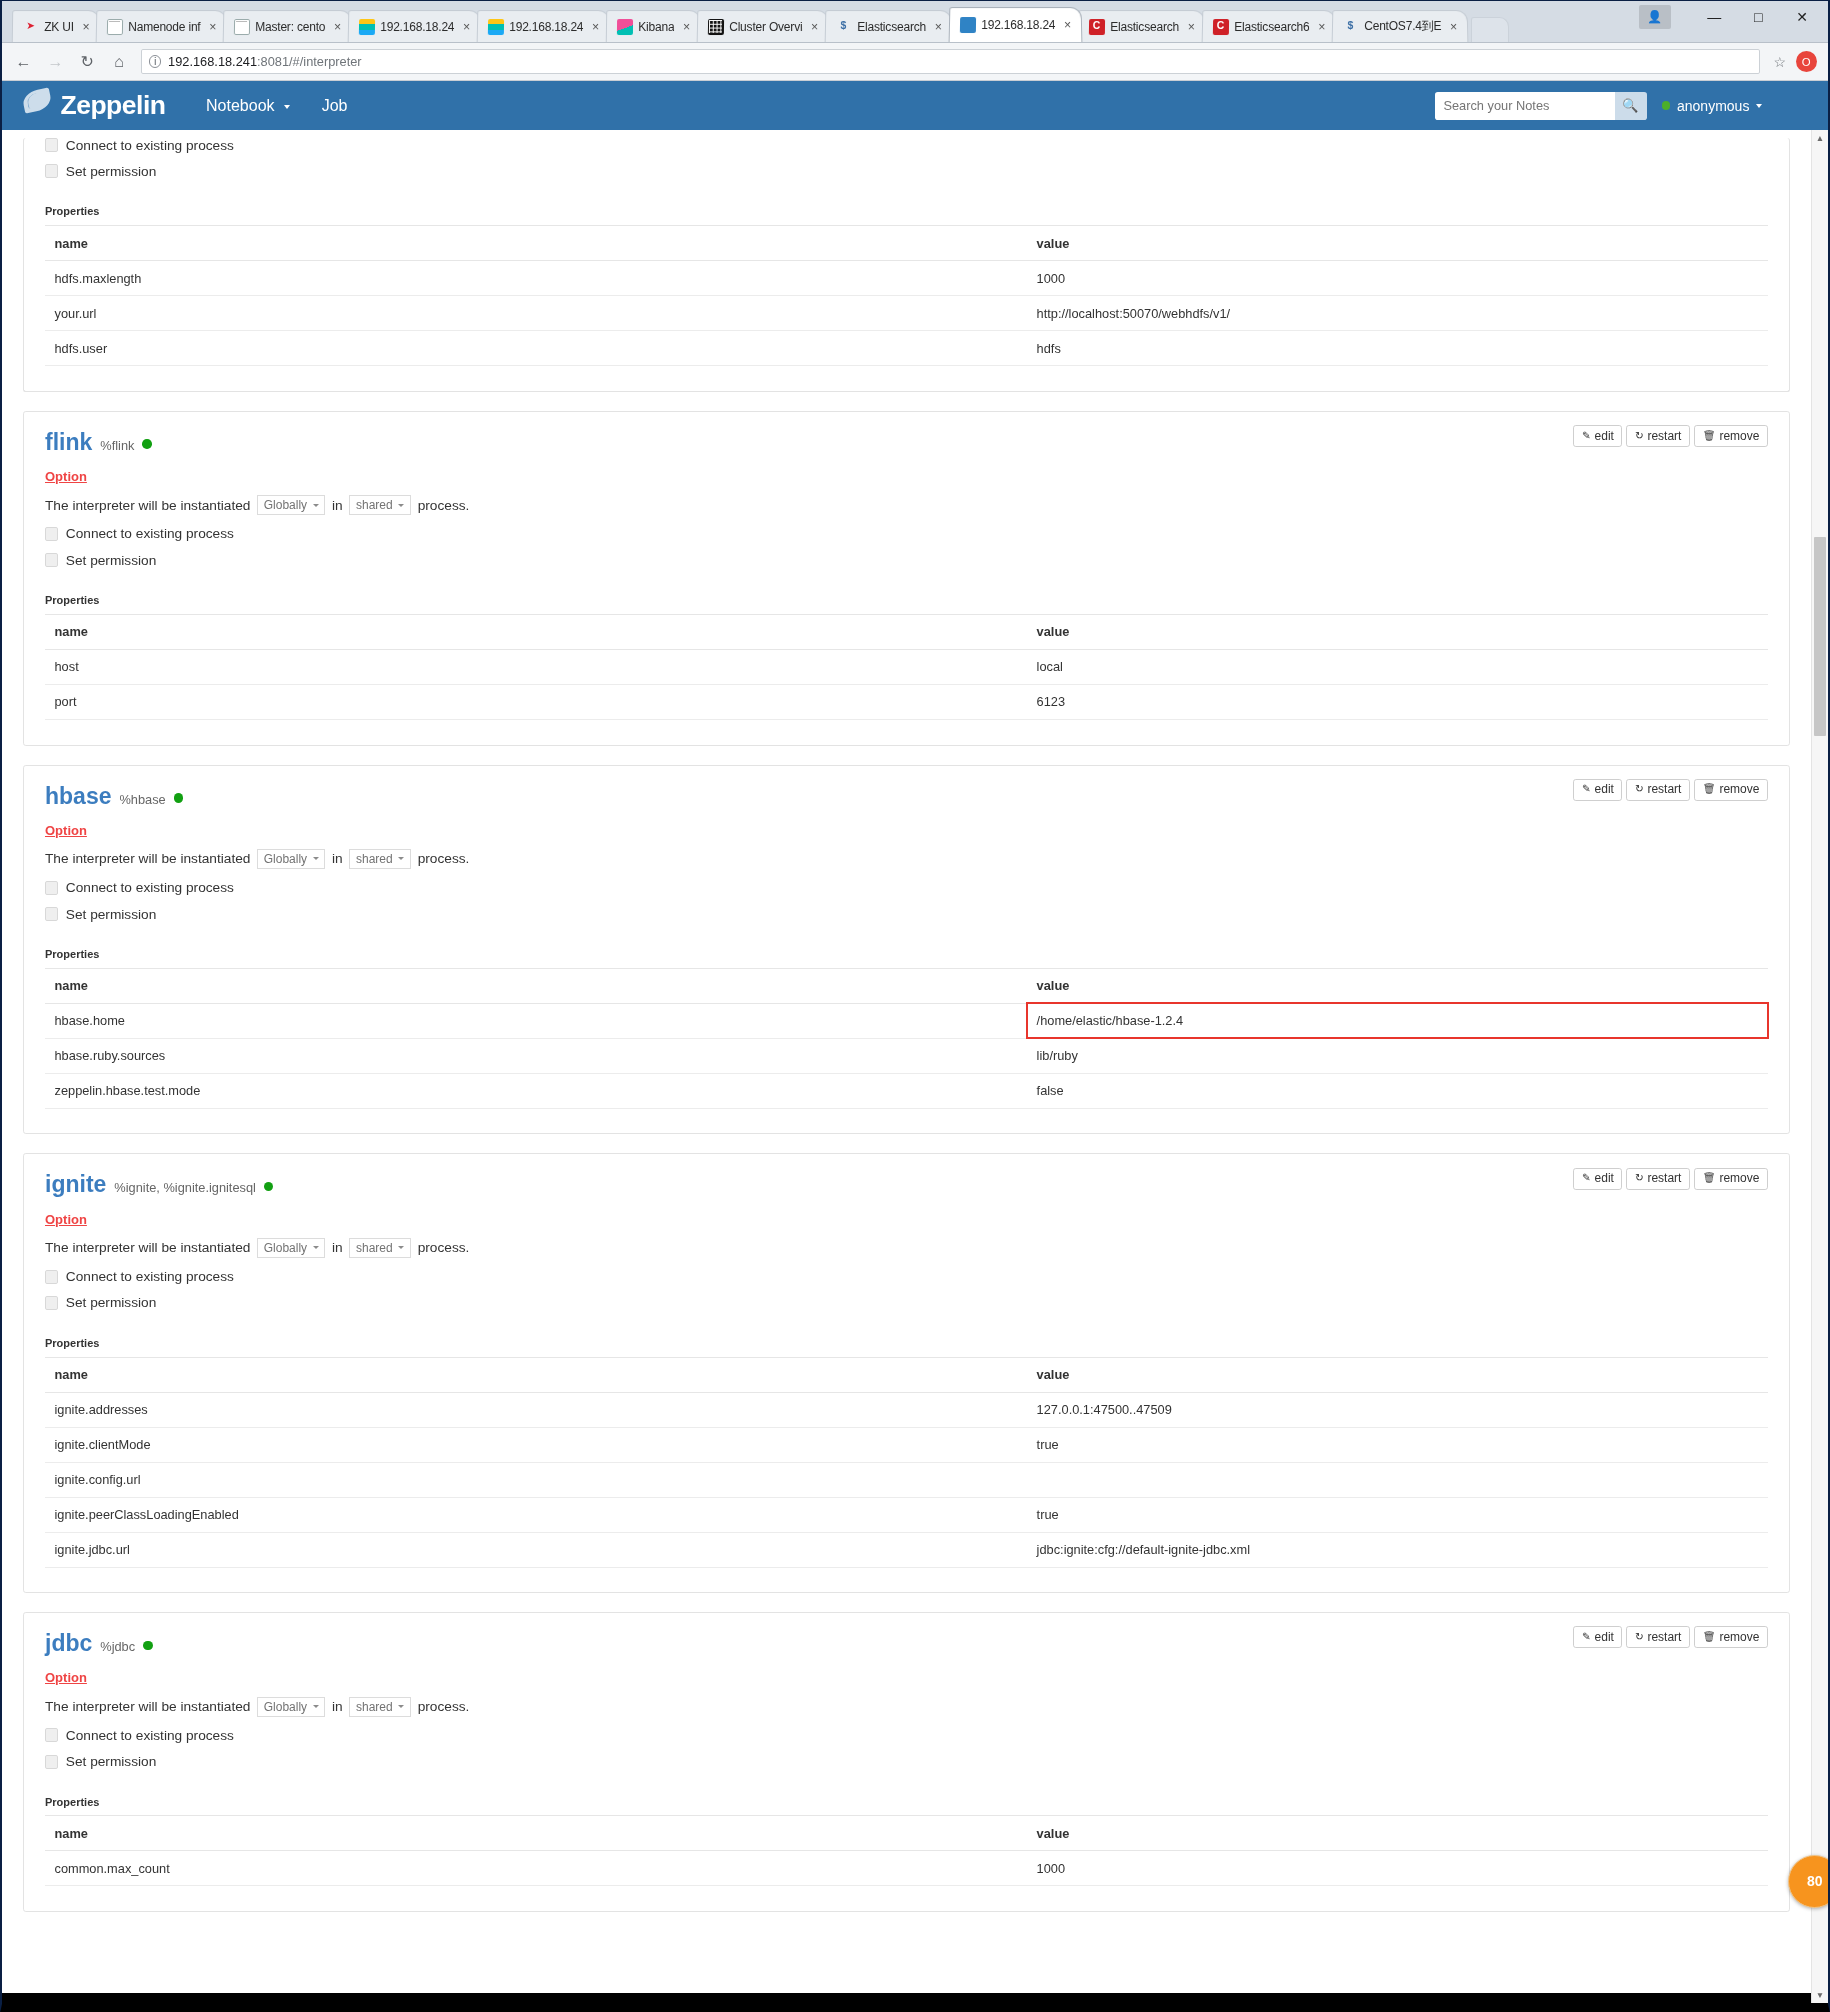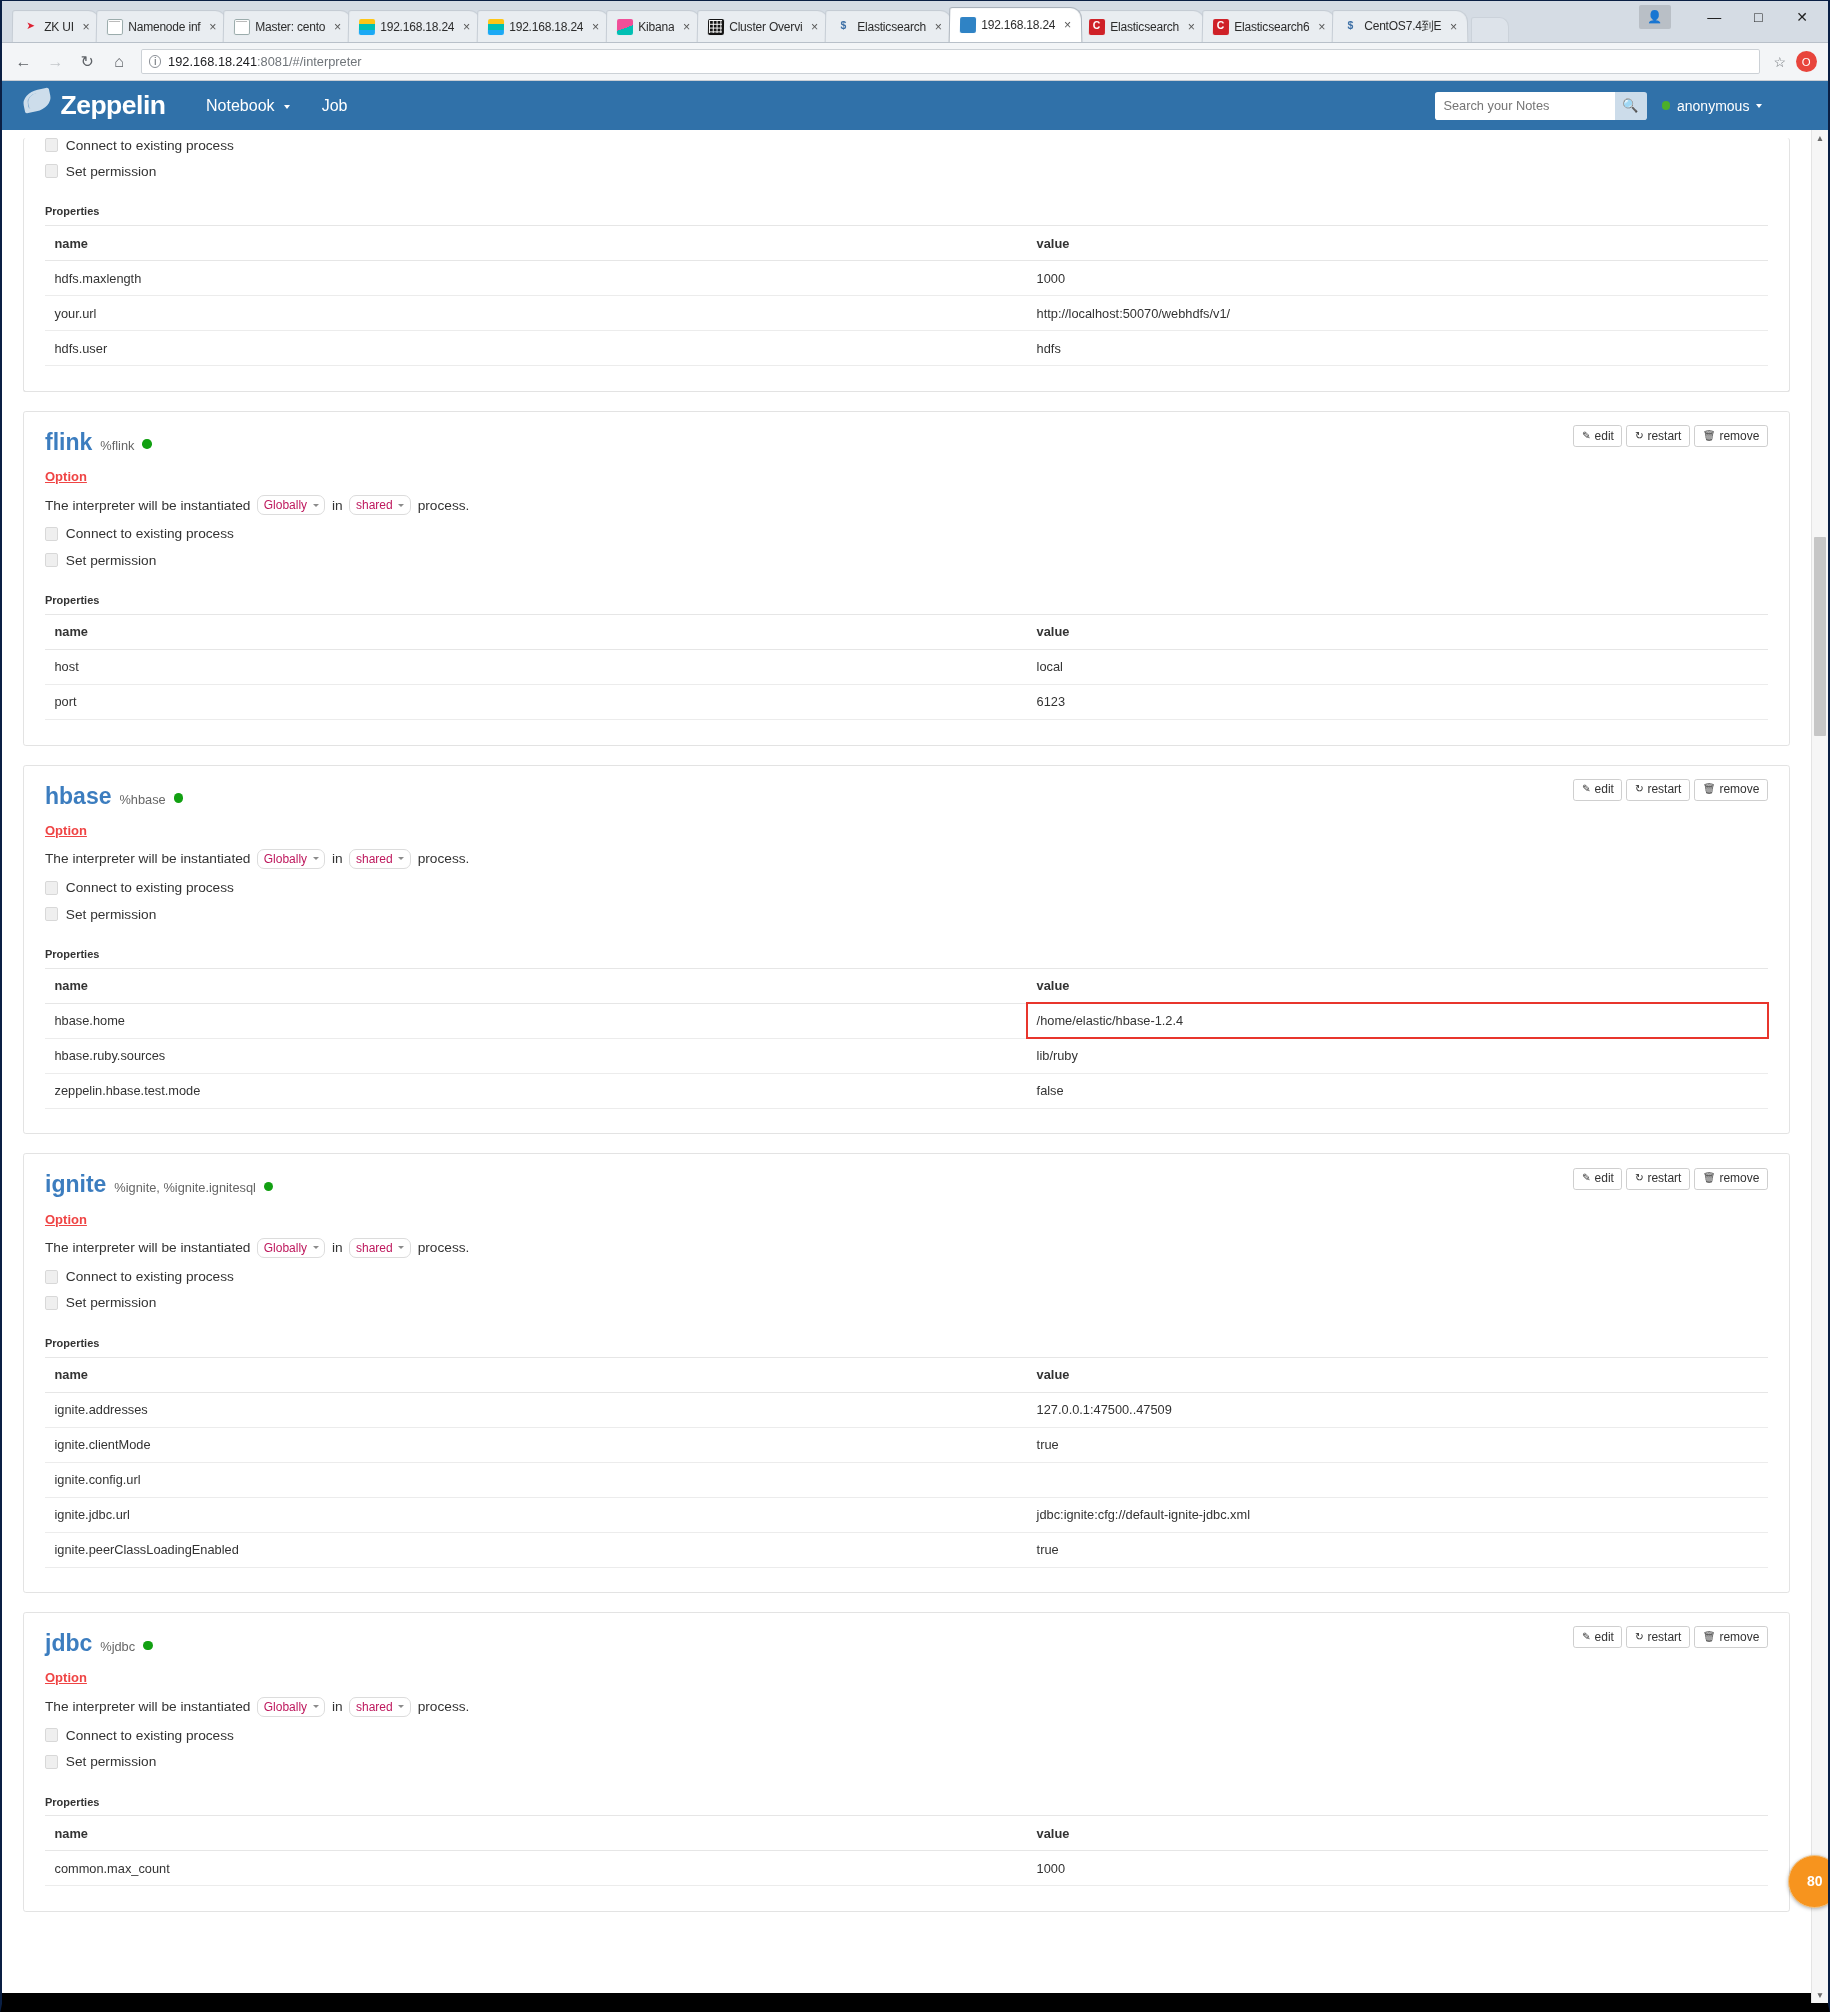--- a/index.html
+++ b/index.html
@@ -316,24 +316,24 @@
     font-size: 13.7px;
     color: #333;
     display: flex;
     align-items: center;
     gap: 6.6px;
     margin-bottom: 11.4px;
   }
   .mini-select {
     border: 0.9px solid #dcdcdc;
     background: #fff;
-    color: #be185d;
+    color: #737373;
     font-size: 12px;
     padding: 1.9px 5.7px;
-    border-radius: 7px;
+    border-radius: 0;
     display: inline-flex;
     align-items: center;
     gap: 5.7px;
   }
   .mini-select .c {
     display:inline-block;
     border-left:3.8px solid transparent;
     border-right:3.8px solid transparent;
     border-top:3.8px solid #8b8b8b;
   }
@@ -764,26 +764,26 @@
                 </tr>
                 <tr>
                   <td class="col-name">ignite.clientMode</td>
                   <td>true</td>
                 </tr>
                 <tr>
                   <td class="col-name">ignite.config.url</td>
                   <td></td>
                 </tr>
                 <tr>
+                  <td class="col-name">ignite.peerClassLoadingEnabled</td>
+                  <td>true</td>
+                </tr>
+                <tr>
                   <td class="col-name">ignite.jdbc.url</td>
                   <td>jdbc:ignite:cfg://default-ignite-jdbc.xml</td>
-                </tr>
-                <tr>
-                  <td class="col-name">ignite.peerClassLoadingEnabled</td>
-                  <td>true</td>
                 </tr>
               </tbody>
             </table>
           </div>
           <div class="panel">
             <div class="btn-group">
               <div class="btn">
                 <span class="gi">✎</span>
                 <span>edit</span>
               </div>

